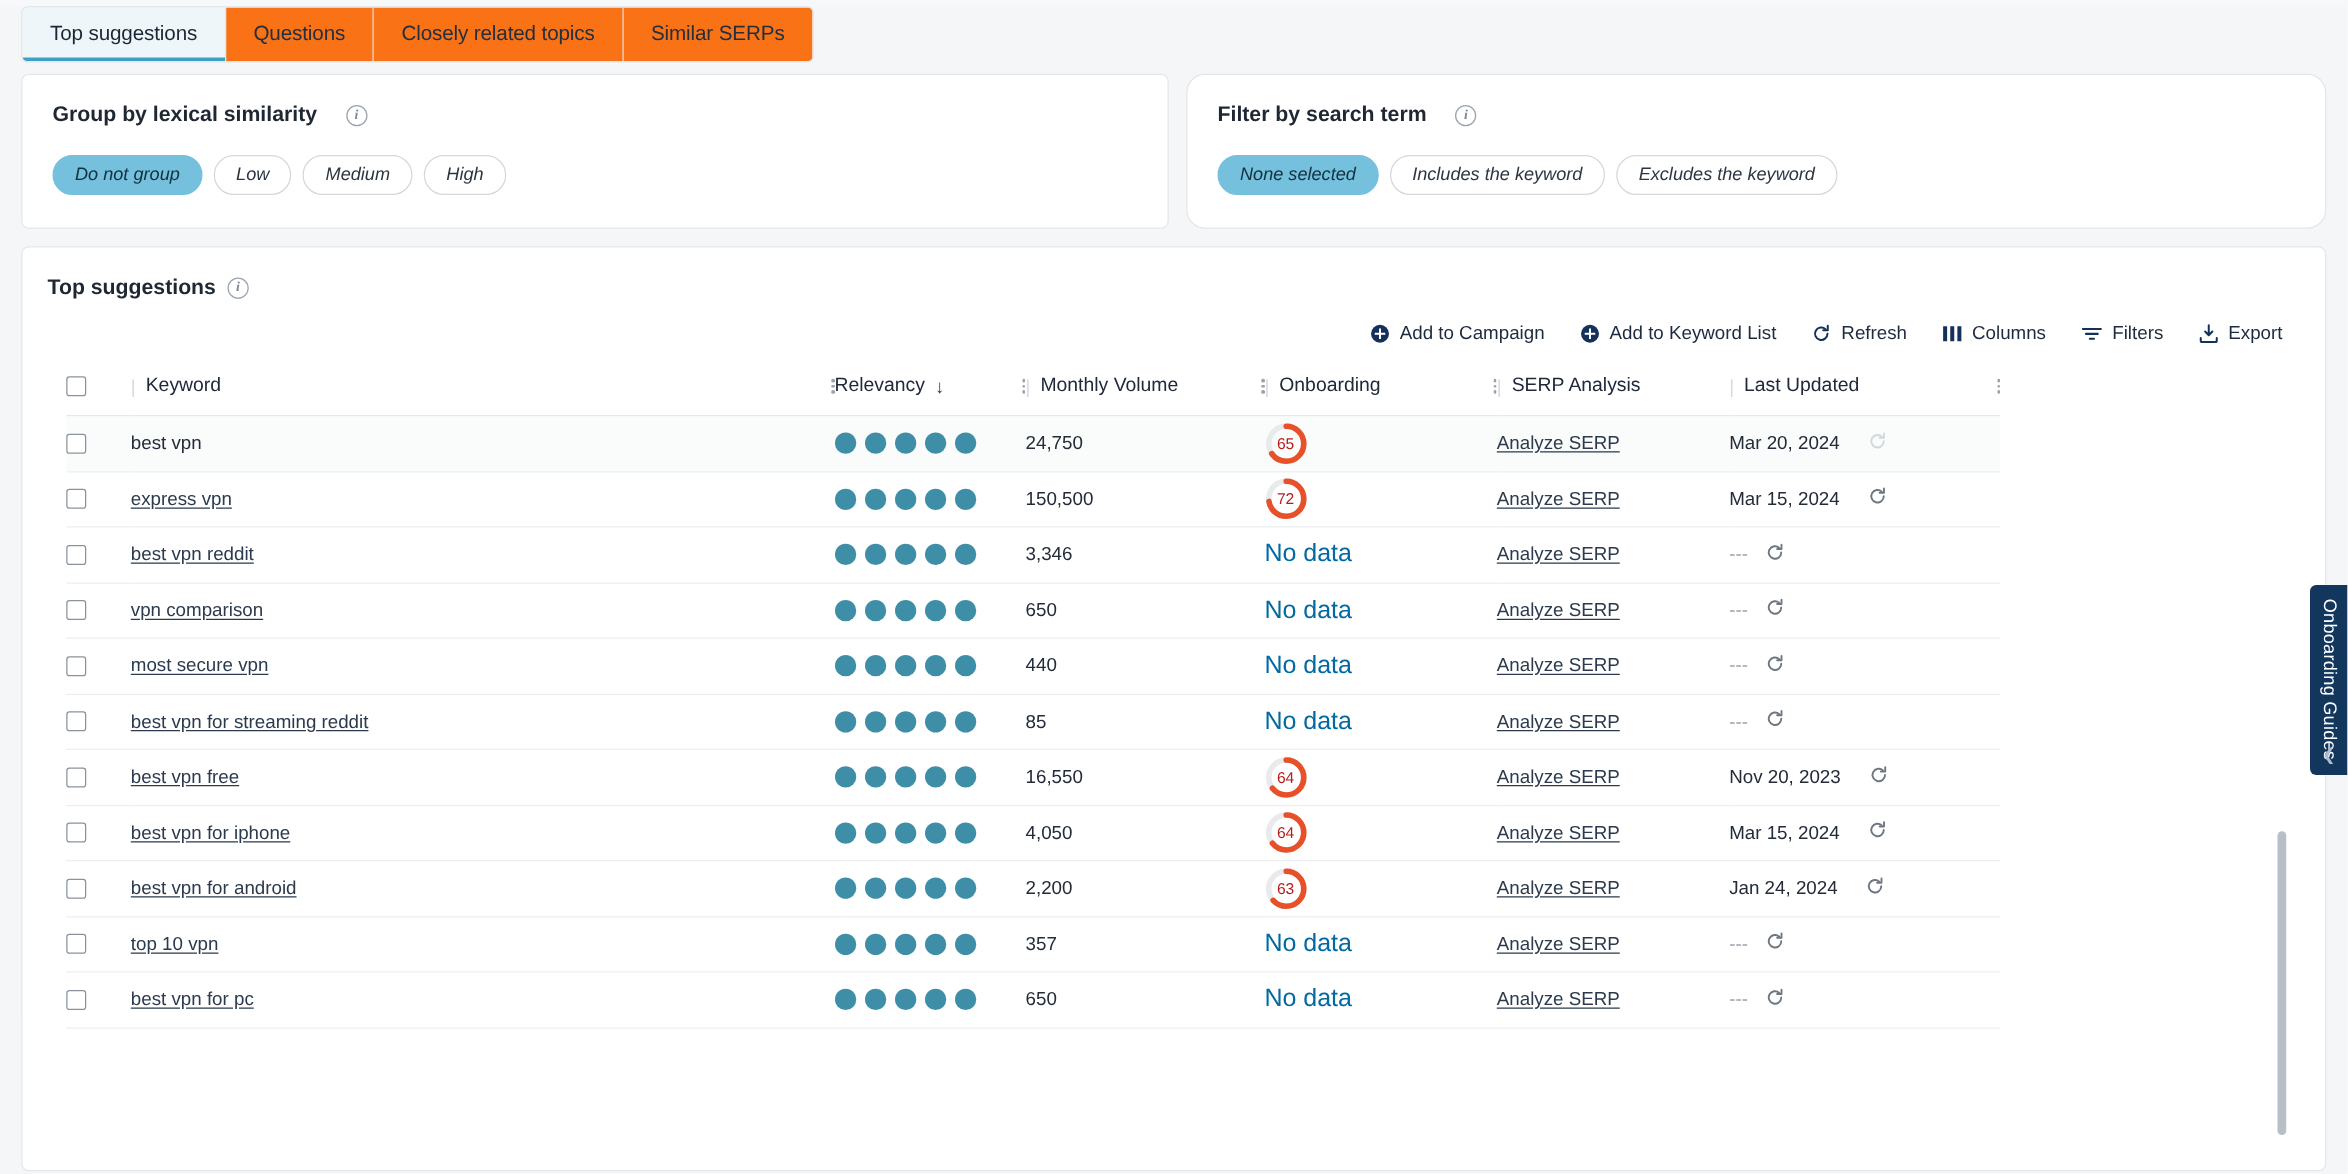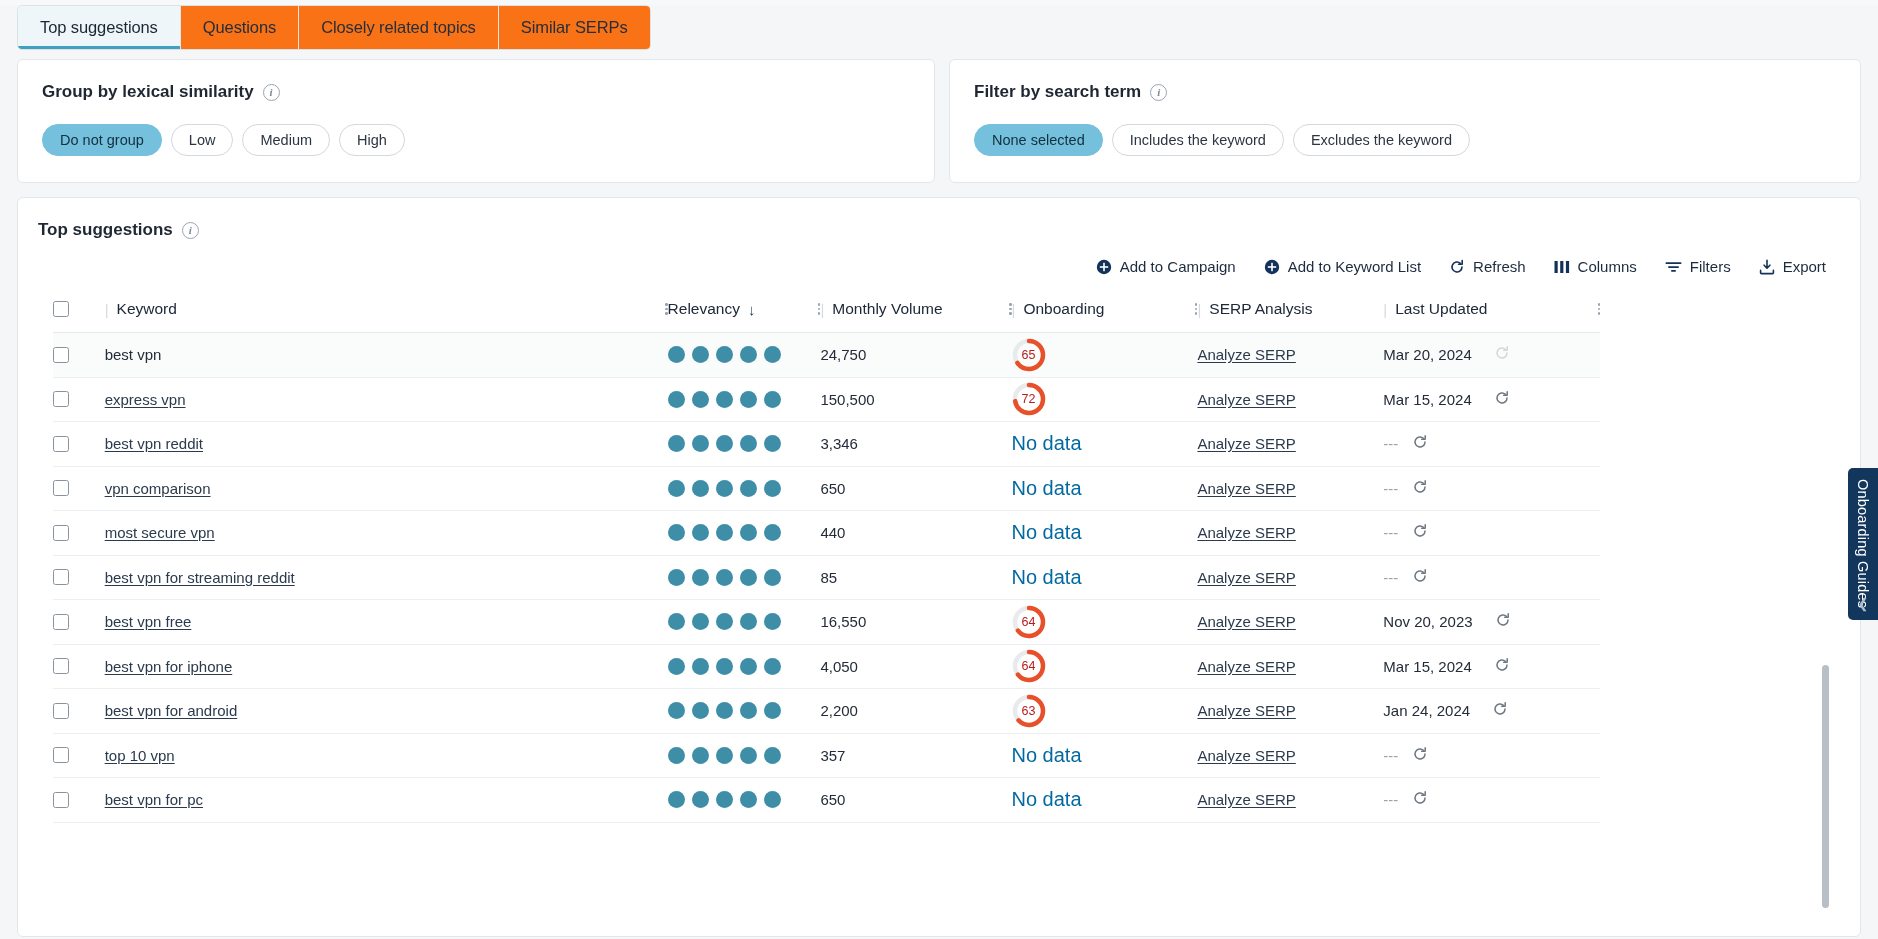--- a/index.html
+++ b/index.html
@@ -44,23 +44,23 @@
 
   
   .cards-row { display: flex; gap: 14px; padding: 9px 17px 0 17px; }
   .card {
     background: #fff;
     border: 1px solid #e4e7ea;
     border-radius: 6px;
     padding: 22px 24px 26px 24px;
   }
   .card.left { width: 918px; }
-  .card.right { flex: 1; }
+  .card.right { flex: 1; border-radius: 15px; }
   .card-title {
-    display: flex; align-items: center; gap: 9px;
+    display: flex; align-items: center; gap: 23px;
     font-size: 17px; font-weight: 700; color: #1f2733;
     margin-bottom: 22px;
   }
   .info-icon {
     width: 17px; height: 17px; border-radius: 50%;
     border: 1.4px solid #9aa4b0; color: #7e8894;
     font-size: 11px; font-weight: 700; font-style: italic;
     display: inline-flex; align-items: center; justify-content: center;
     font-family: "Liberation Serif", serif;
     flex: none;
@@ -68,20 +68,21 @@
   .pills { display: flex; gap: 9px; }
   .pill {
     border: 1px solid #d3d8dd;
     border-radius: 20px;
     background: #fff;
     padding: 7px 17px;
     font-size: 14.5px;
     color: #2c3542;
     cursor: pointer;
     white-space: nowrap;
+    font-style: italic;
   }
   .pill.selected {
     background: #74c0dd;
     border-color: #74c0dd;
     color: #12303d;
   }
 
   
   .panel {
     margin: 14px 17px 0 17px;

